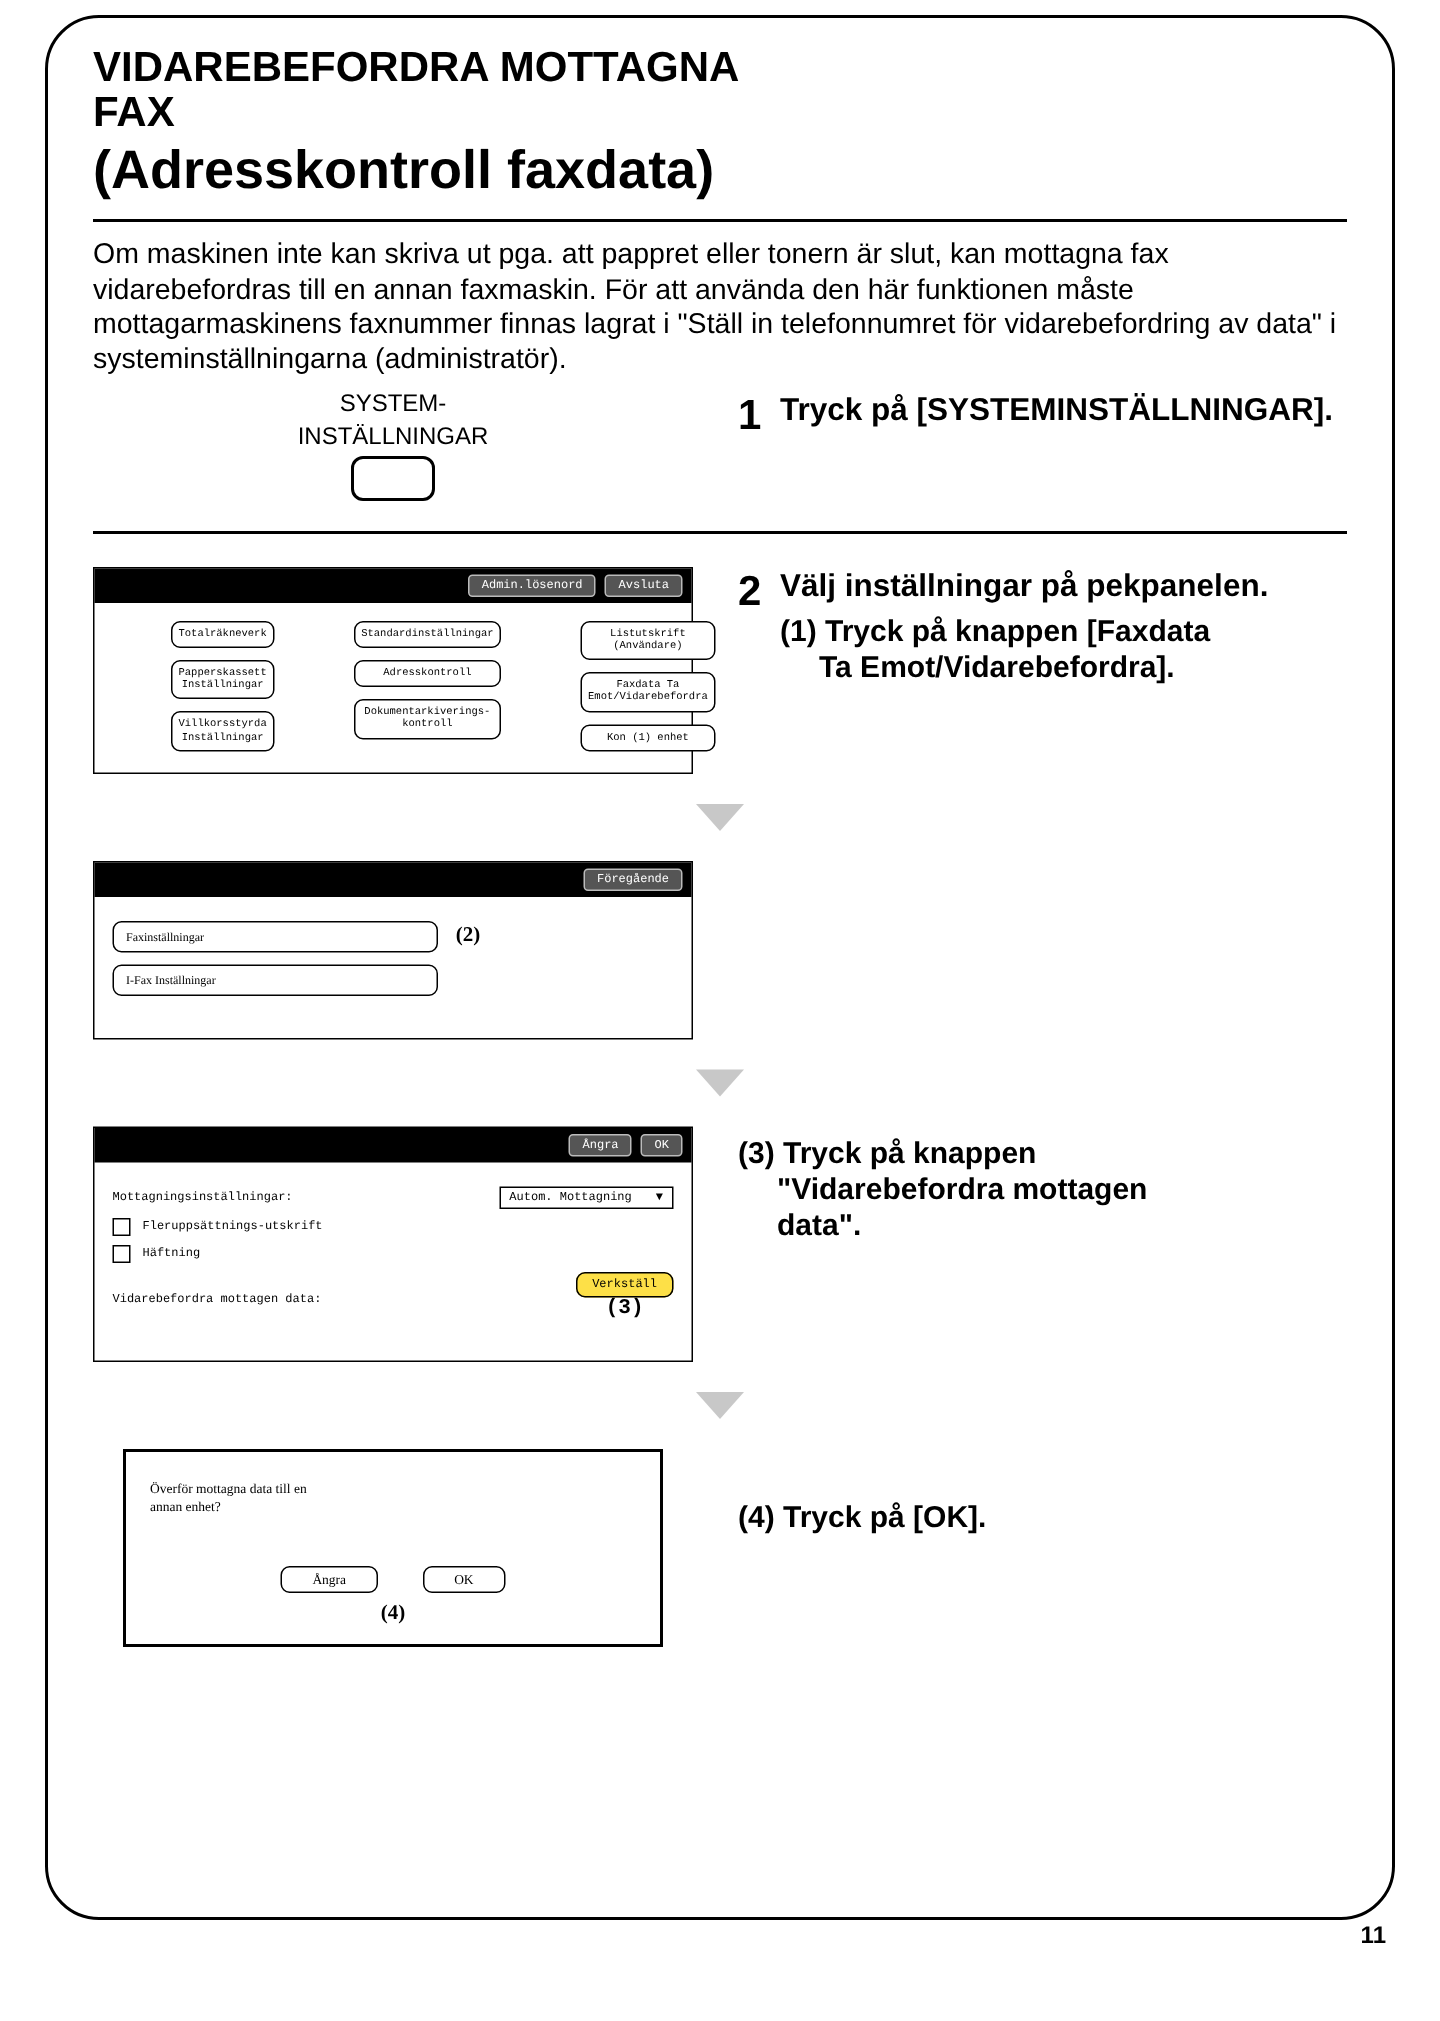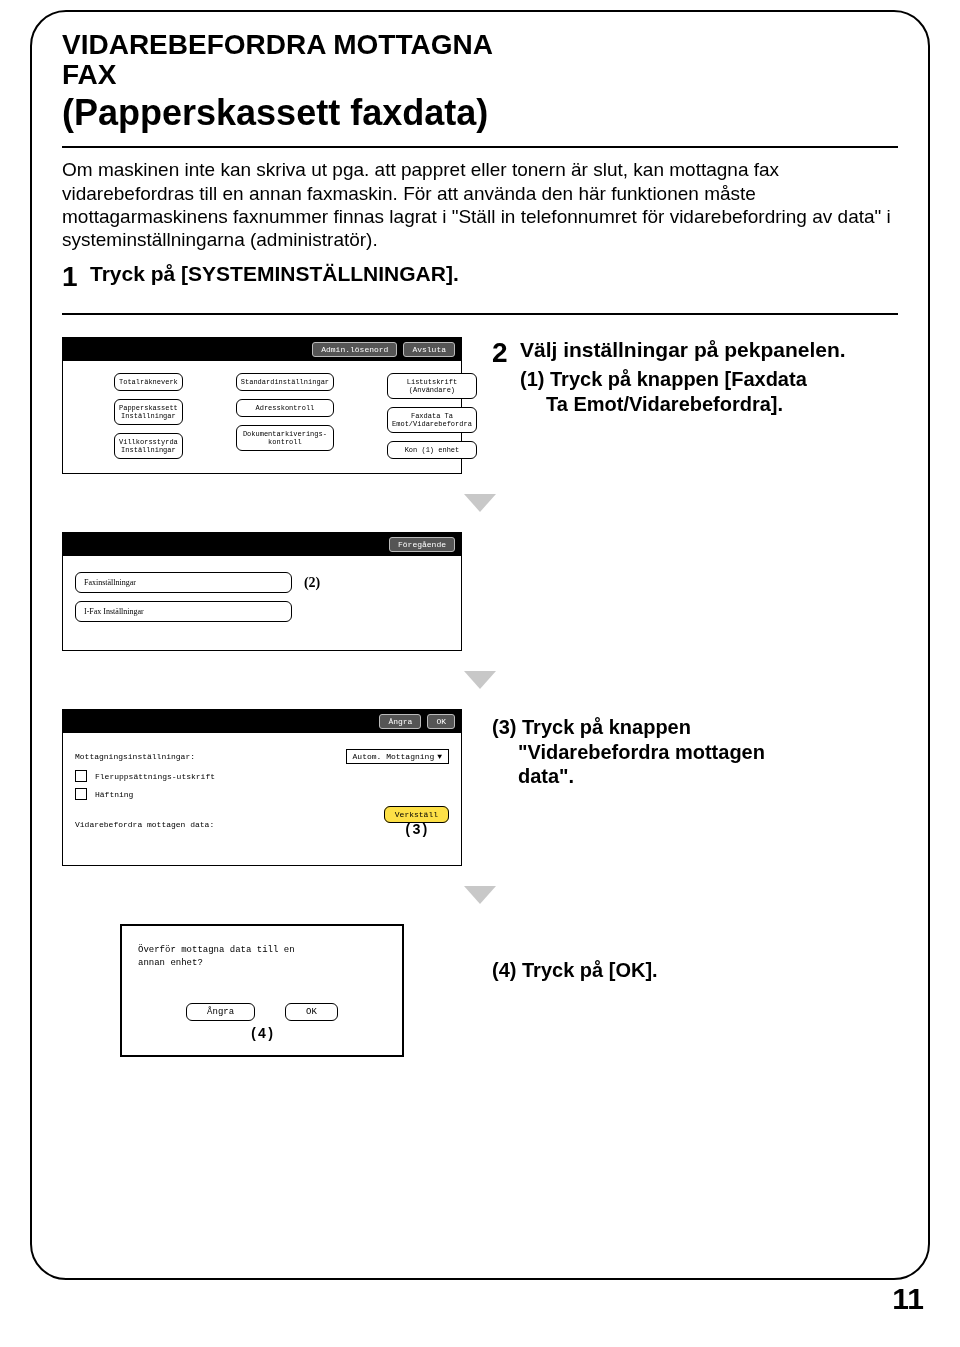--- a/index.html
+++ b/index.html
@@ -31,45 +31,52 @@
   .gcol { flex:1; display:flex; flex-direction:column; gap:8px; }
   .pbtn { border:1px solid #000; border-radius:6px; font-size:7px; text-align:center; padding:4px 4px; line-height:1.15; background:#fff;margin-left:41px; }
   .pbtn.two { white-space:pre-line; }
   .mark { position:absolute; font-size:14px; font-weight:bold; background:#fff; padding:1px 4px; }
   .rel { position:relative; }
   .panel-body2 { padding:16px 12px 28px;font-family:Liberation Serif, serif; }
   .longbtn { border:1px solid #000; border-radius:6px; font-size:8px; padding:5px 8px; width: 58%; background:#fff; text-align:left; }
   .panel-body3 { padding:10px 12px 26px; font-size:8px; }
   .p3row { display:flex; align-items:center; gap:8px; margin-top:6px; }
   .chk { width:12px; height:12px; border:1px solid #000; background:#fff; }
-  .dd { border:1px solid #000; padding:2px 6px; font-size:8px; display:inline-flex; align-items:center; gap:3px; }
+  .dd { border:1px solid #000; padding:2px 6px; font-size:8px; display:inline-flex; align-items:center; gap:16px; }
   .dd .arr { font-size:8px; }
   .smbtn { border:1px solid #000; border-radius:6px; font-size:8px; padding:3px 10px; background:#fde047; }
-  .dialog { width:284px; border:2px solid #000; background:#fff; font-family: Liberation Mono, monospace; padding:18px 16px 12px; }
+  .dialog { width:360px; border:2px solid #000; background:#fff; font-family: Liberation Serif, serif; padding:18px 16px 12px; }
   .dialog .msg { font-size:9px; line-height:1.35; }
   .dialog .dbtns { display:flex; gap:30px; justify-content:center; margin-top:34px; }
   .dialog .dbtn { border:1px solid #000; border-radius:6px; padding:3px 20px; font-size:9px; background:#fff; }
   .arrow-down { width:0; height:0; border-left:16px solid transparent; border-right:16px solid transparent; border-top:18px solid #c8c8c8; margin:20px auto; }
-  .pagenum { text-align:right; font-size:30px; font-weight:bold; margin-top:2px; padding-right:6px; }
+  .pagenum { text-align:right; font-size:16px; font-weight:bold; margin-top:2px; padding-right:6px; }
 </style>
 </head>
 <body>
 
 <div class="page">
   <div class="frame">
 
     <div class="title">VIDAREBEFORDRA MOTTAGNA</div>
     <div class="title">FAX</div>
-    <div class="subtitle">(Papperskassett faxdata)</div>
+    <div class="subtitle">(Adresskontroll faxdata)</div>
 
     <hr class="hr">
 
     <p class="intro">Om maskinen inte kan skriva ut pga. att pappret eller tonern är slut, kan mottagna fax vidarebefordras till en annan faxmaskin. För att använda den här funktionen måste mottagarmaskinens faxnummer finnas lagrat i "Ställ in telefonnumret för vidarebefordring av data" i systeminställningarna (administratör).</p>
 
     <div class="row">
+      <div class="left">
+        <div class="sysbtn-wrap">
+          <div class="sysbtn-lbl">SYSTEM-</div>
+          <div class="sysbtn-lbl">INSTÄLLNINGAR</div>
+          <div class="sysbtn"></div>
+        </div>
+      </div>
       <div class="step">
         <div class="stepn">1</div>
         <div class="stepbody">
           <div class="steptitle">Tryck på [SYSTEMINSTÄLLNINGAR].</div>
         </div>
       </div>
     </div>
 
     <hr class="colbreak">
 

